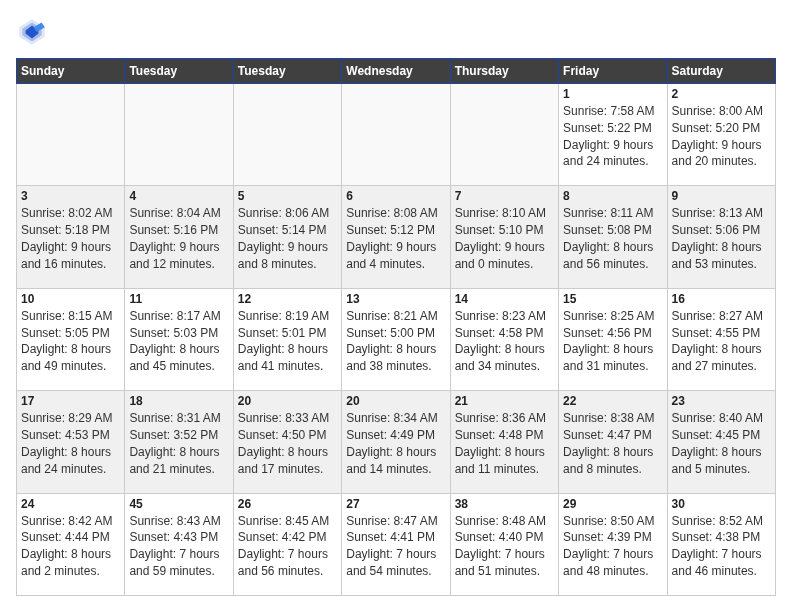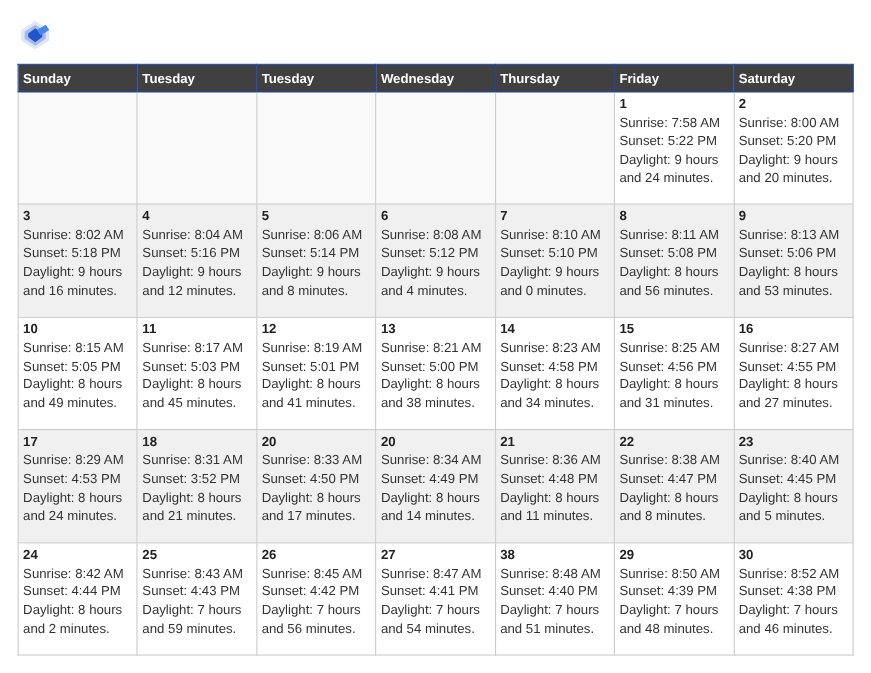--- a/index.html
+++ b/index.html
@@ -309,21 +309,21 @@
         </tr>
         <tr class="row-white">
           <td>
             <span class="day-num">24</span>
             <div class="day-info">Sunrise: 8:42 AM
 Sunset: 4:44 PM
 Daylight: 8 hours
 and 2 minutes.</div>
           </td>
           <td>
-            <span class="day-num">25</span>
+            <span class="day-num">45</span>
             <div class="day-info">Sunrise: 8:43 AM
 Sunset: 4:43 PM
 Daylight: 7 hours
 and 59 minutes.</div>
           </td>
           <td>
             <span class="day-num">26</span>
             <div class="day-info">Sunrise: 8:45 AM
 Sunset: 4:42 PM
 Daylight: 7 hours

